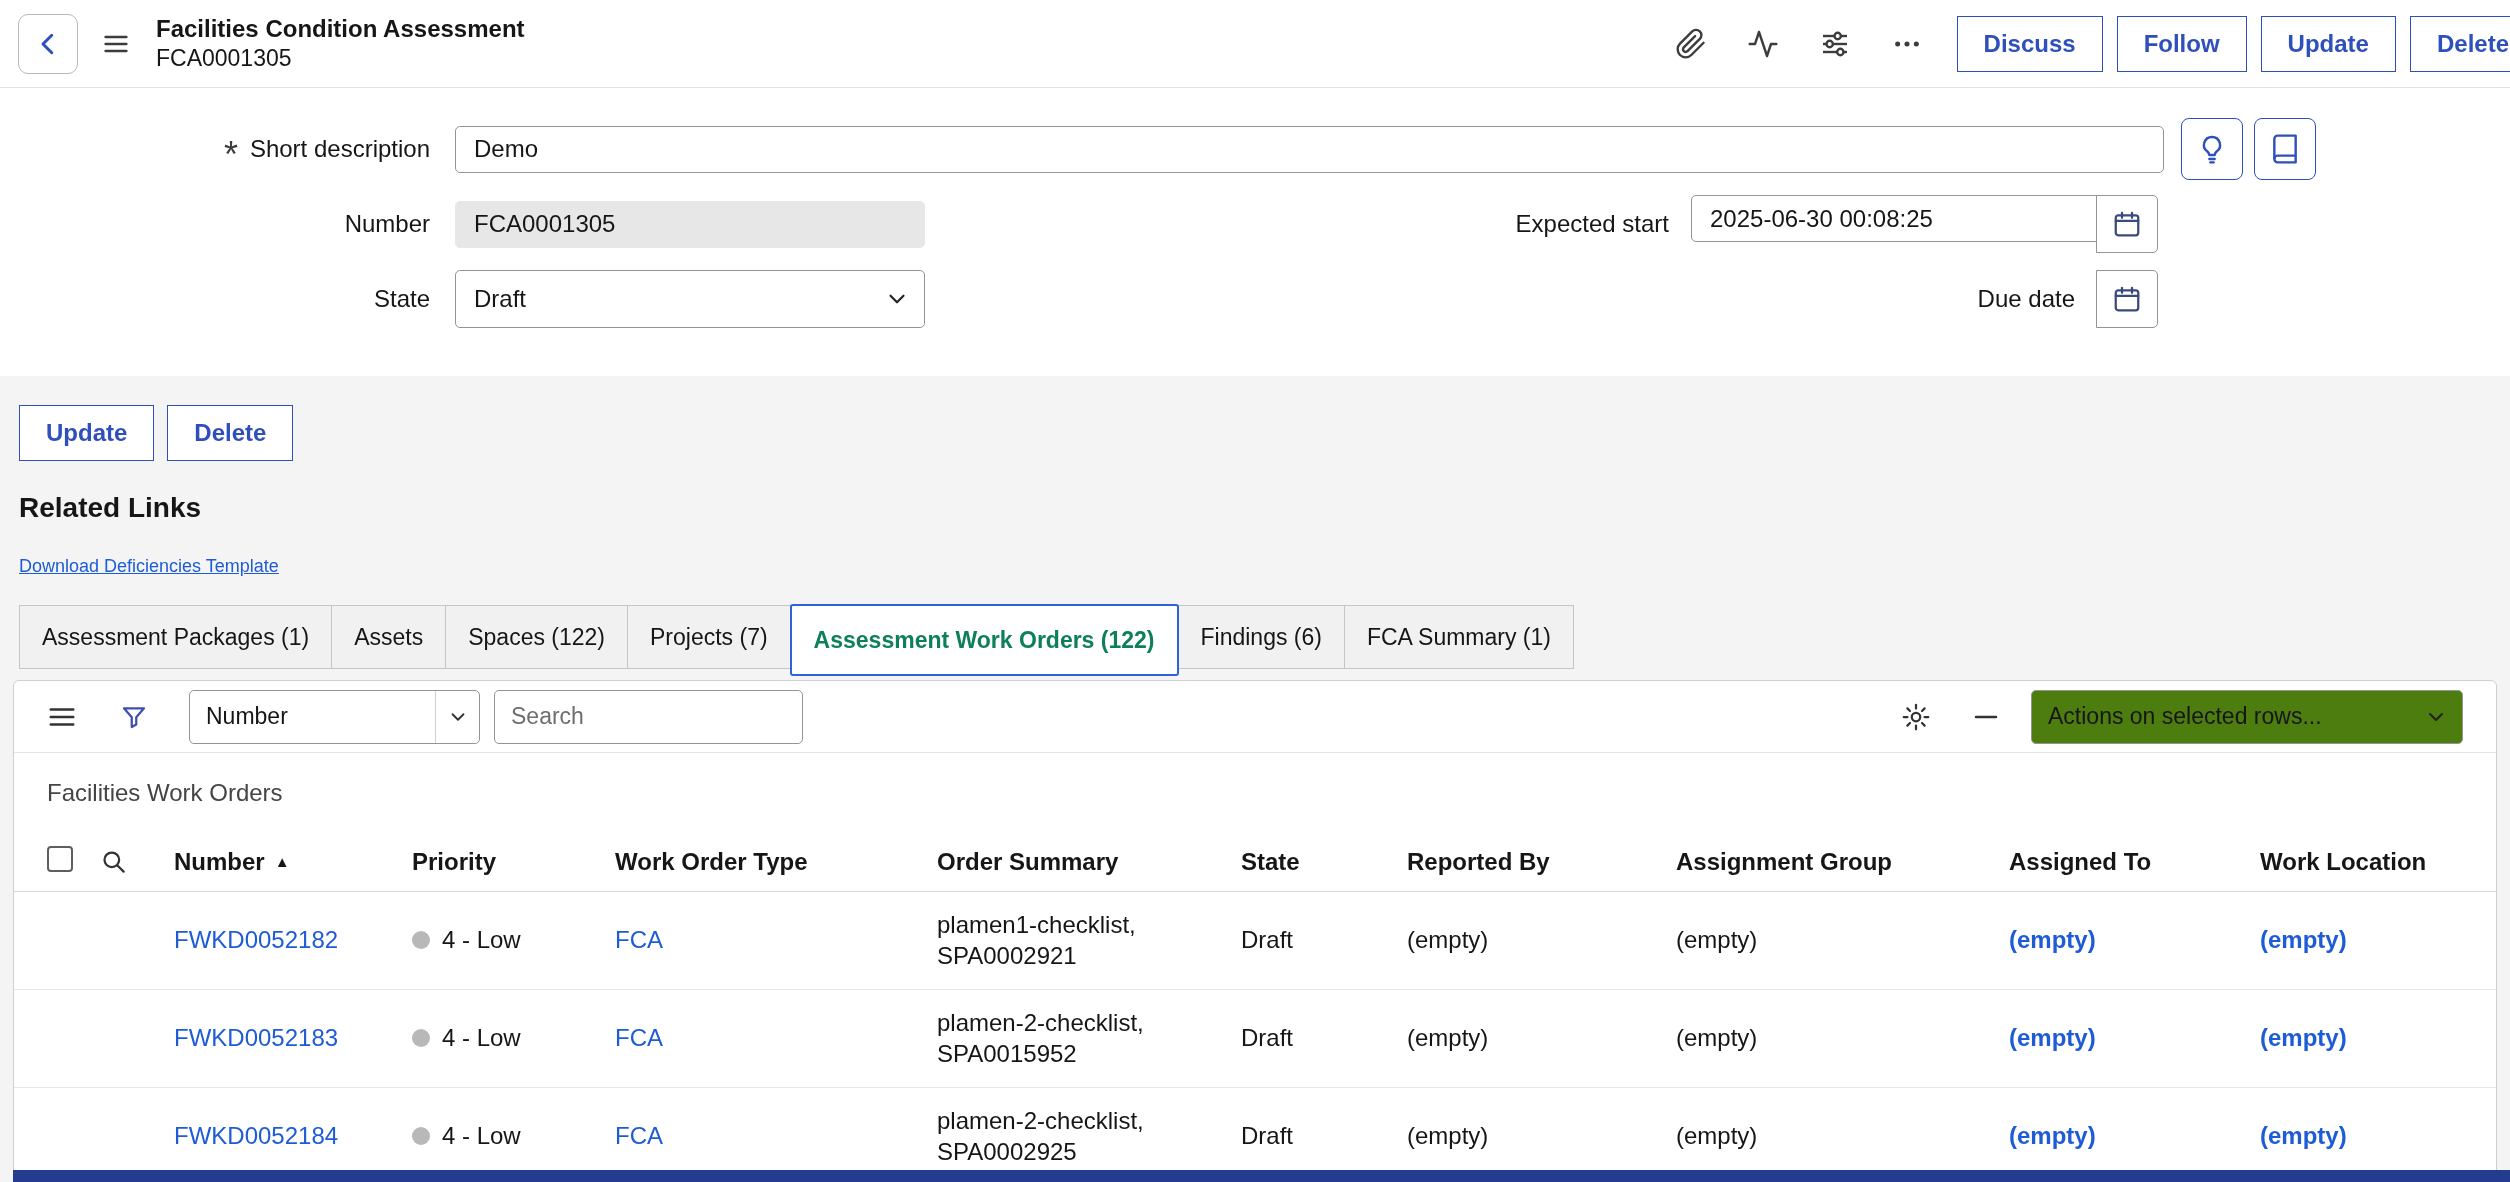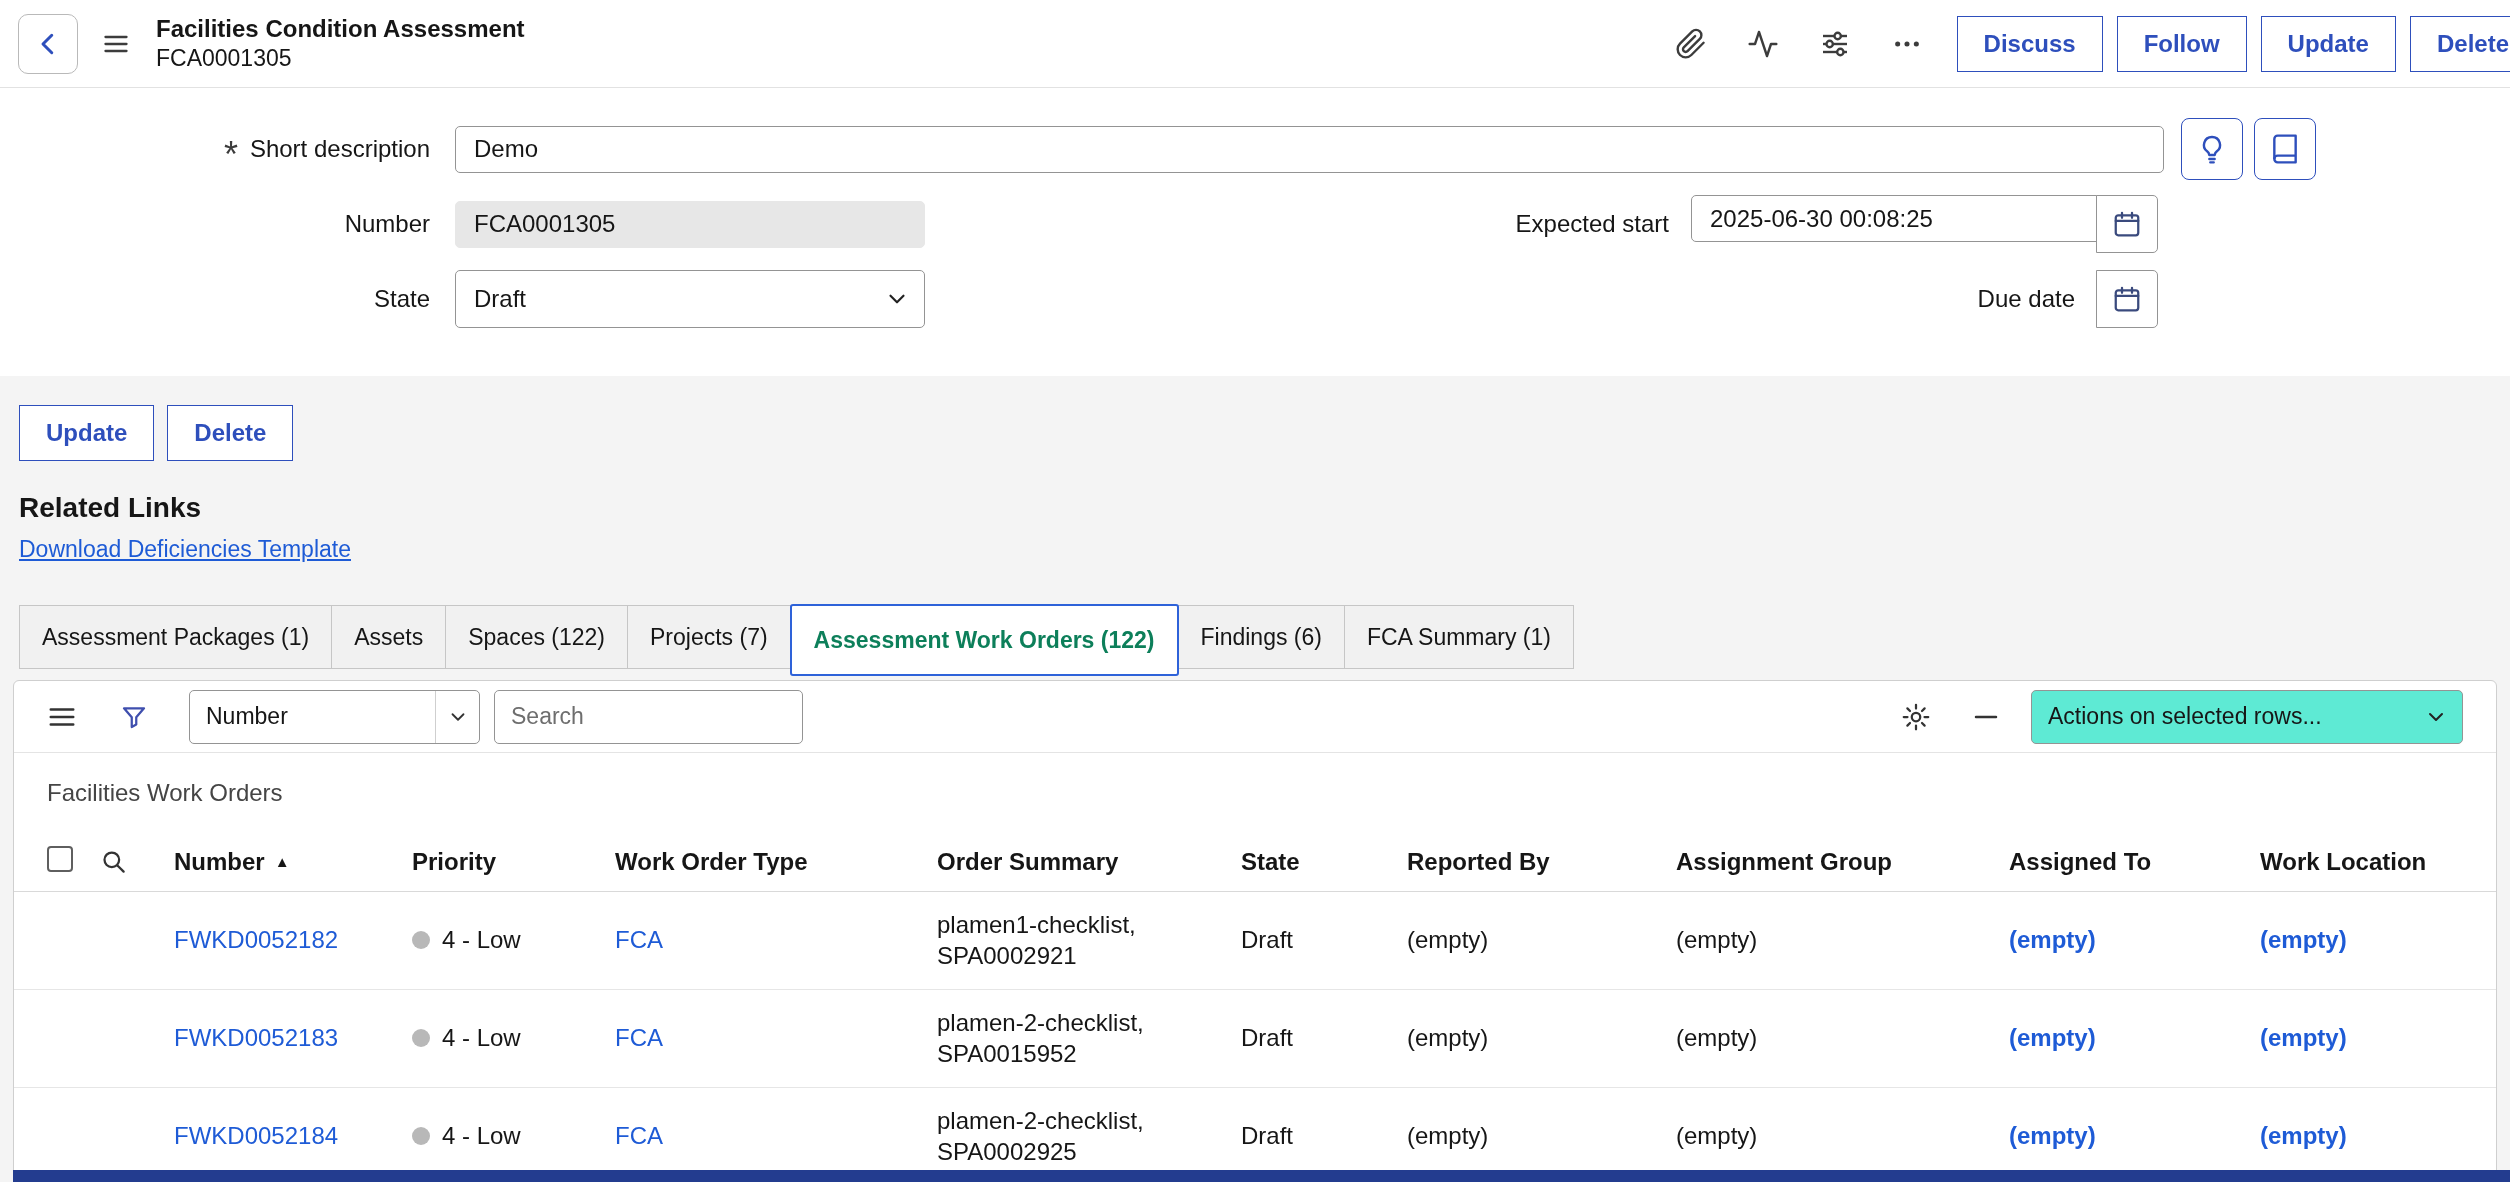--- a/index.html
+++ b/index.html
@@ -44,42 +44,42 @@
   .cal-btn{width:62px;height:58px;border:1px solid var(--input-border);margin-left:-1px;border-radius:0 5px 5px 0;display:flex;align-items:center;justify-content:center;color:#3a4a7d;background:#fff;}
   .cal-btn svg{width:30px;height:30px;}
   .select-box{height:58px;border:1px solid var(--input-border);border-radius:5px;background:#fff;display:flex;align-items:center;justify-content:space-between;padding:0 14px 0 18px;font-size:24px;}
   .state-select{width:470px;margin-left:25px;}
   .select-box .chev svg{width:26px;height:26px;color:#222;}
 
   
   .content{position:absolute;top:376px;left:0;width:2510px;bottom:0;background:var(--page-bg);}
   .footer-actions{position:absolute;top:29px;left:19px;display:flex;gap:13px;}
   .related-heading{position:absolute;top:116px;left:19px;font-size:28px;font-weight:bold;color:#161616;}
-  .related-link{position:absolute;top:160px;left:19px;font-size:23px;color:var(--link);}
+  .related-link{position:absolute;top:180px;left:19px;font-size:18px;color:var(--link);}
 
   .tabs{position:absolute;top:229px;left:19px;display:flex;align-items:flex-start;}
   .tab{height:64px;padding:0 22px;display:flex;align-items:center;font-size:23px;color:#161616;background:#f1f1f1;border:1px solid #c6c6c6;margin-left:-1px;white-space:nowrap;}
   .tab:first-child{margin-left:0;}
   .tab.active{background:#fff;color:var(--tab-active-text);font-weight:bold;border:2.5px solid var(--tab-active-border);border-radius:3px;z-index:1;height:72px;margin-top:-1px;}
 
   
   .list-container{position:absolute;top:304px;left:13px;right:13px;bottom:0;background:#fff;border:1px solid #cfcfcf;border-radius:6px 6px 0 0;overflow:hidden;}
   .list-toolbar{height:72px;display:flex;align-items:center;padding:0 33px;border-bottom:1px solid #e4e4e4;}
   .lt-icon{color:#333;flex:none;}
   .lt-icon svg{width:30px;height:30px;}
   .toolbar-filter{margin-left:42px;color:#3f4fae;}
   .field-select{width:291px;height:54px;margin-left:40px;border:1px solid var(--input-border);border-radius:5px;background:#fff;display:flex;align-items:center;font-size:23px;overflow:hidden;}
   .fs-label{padding-left:16px;flex:1;}
   .fs-caret{width:44px;height:100%;display:flex;align-items:center;justify-content:center;border-left:1px solid #cfcfcf;color:#333;}
   .fs-caret svg{width:22px;height:22px;}
   .search-input{width:309px;height:54px;margin-left:14px;border:1px solid var(--input-border);border-radius:5px;padding:0 16px;font-size:23px;font-family:inherit;color:#161616;}
   .search-input::placeholder{color:#6e6e6e;}
   .toolbar-right{margin-left:auto;display:flex;align-items:center;}
   .toolbar-minus{margin-left:40px;color:#333;}
-  .actions-select{width:432px;height:54px;margin-left:30px;border:1px solid var(--input-border);border-radius:5px;display:flex;align-items:center;justify-content:space-between;padding:0 14px 0 16px;font-size:23px;background:#5eead4;color:#161616;}
+  .actions-select{width:432px;height:54px;margin-left:30px;border:1px solid var(--input-border);border-radius:5px;display:flex;align-items:center;justify-content:space-between;padding:0 14px 0 16px;font-size:23px;background:#4d7c0f;color:#161616;}
   .actions-select .chev svg{width:24px;height:24px;color:#222;}
 
   .list-title{margin:26px 0 24px 33px;font-size:24px;color:#454545;height:30px;}
 
   table.wo-table{width:100%;border-collapse:collapse;table-layout:fixed;}
   .wo-table th{text-align:left;font-size:24px;font-weight:bold;height:58px;vertical-align:middle;border-bottom:1px solid #d9d9d9;color:#161616;padding:0;}
   .wo-table td{height:98px;vertical-align:middle;font-size:24px;border-bottom:1px solid #e6e6e6;padding:0;}
   .col-check-pad{padding-left:33px !important;}
   .checkbox{display:inline-block;width:26px;height:26px;border:2px solid #5f5f5f;border-radius:4px;background:#fff;}
   .th-search svg{width:27px;height:27px;color:#333;}

